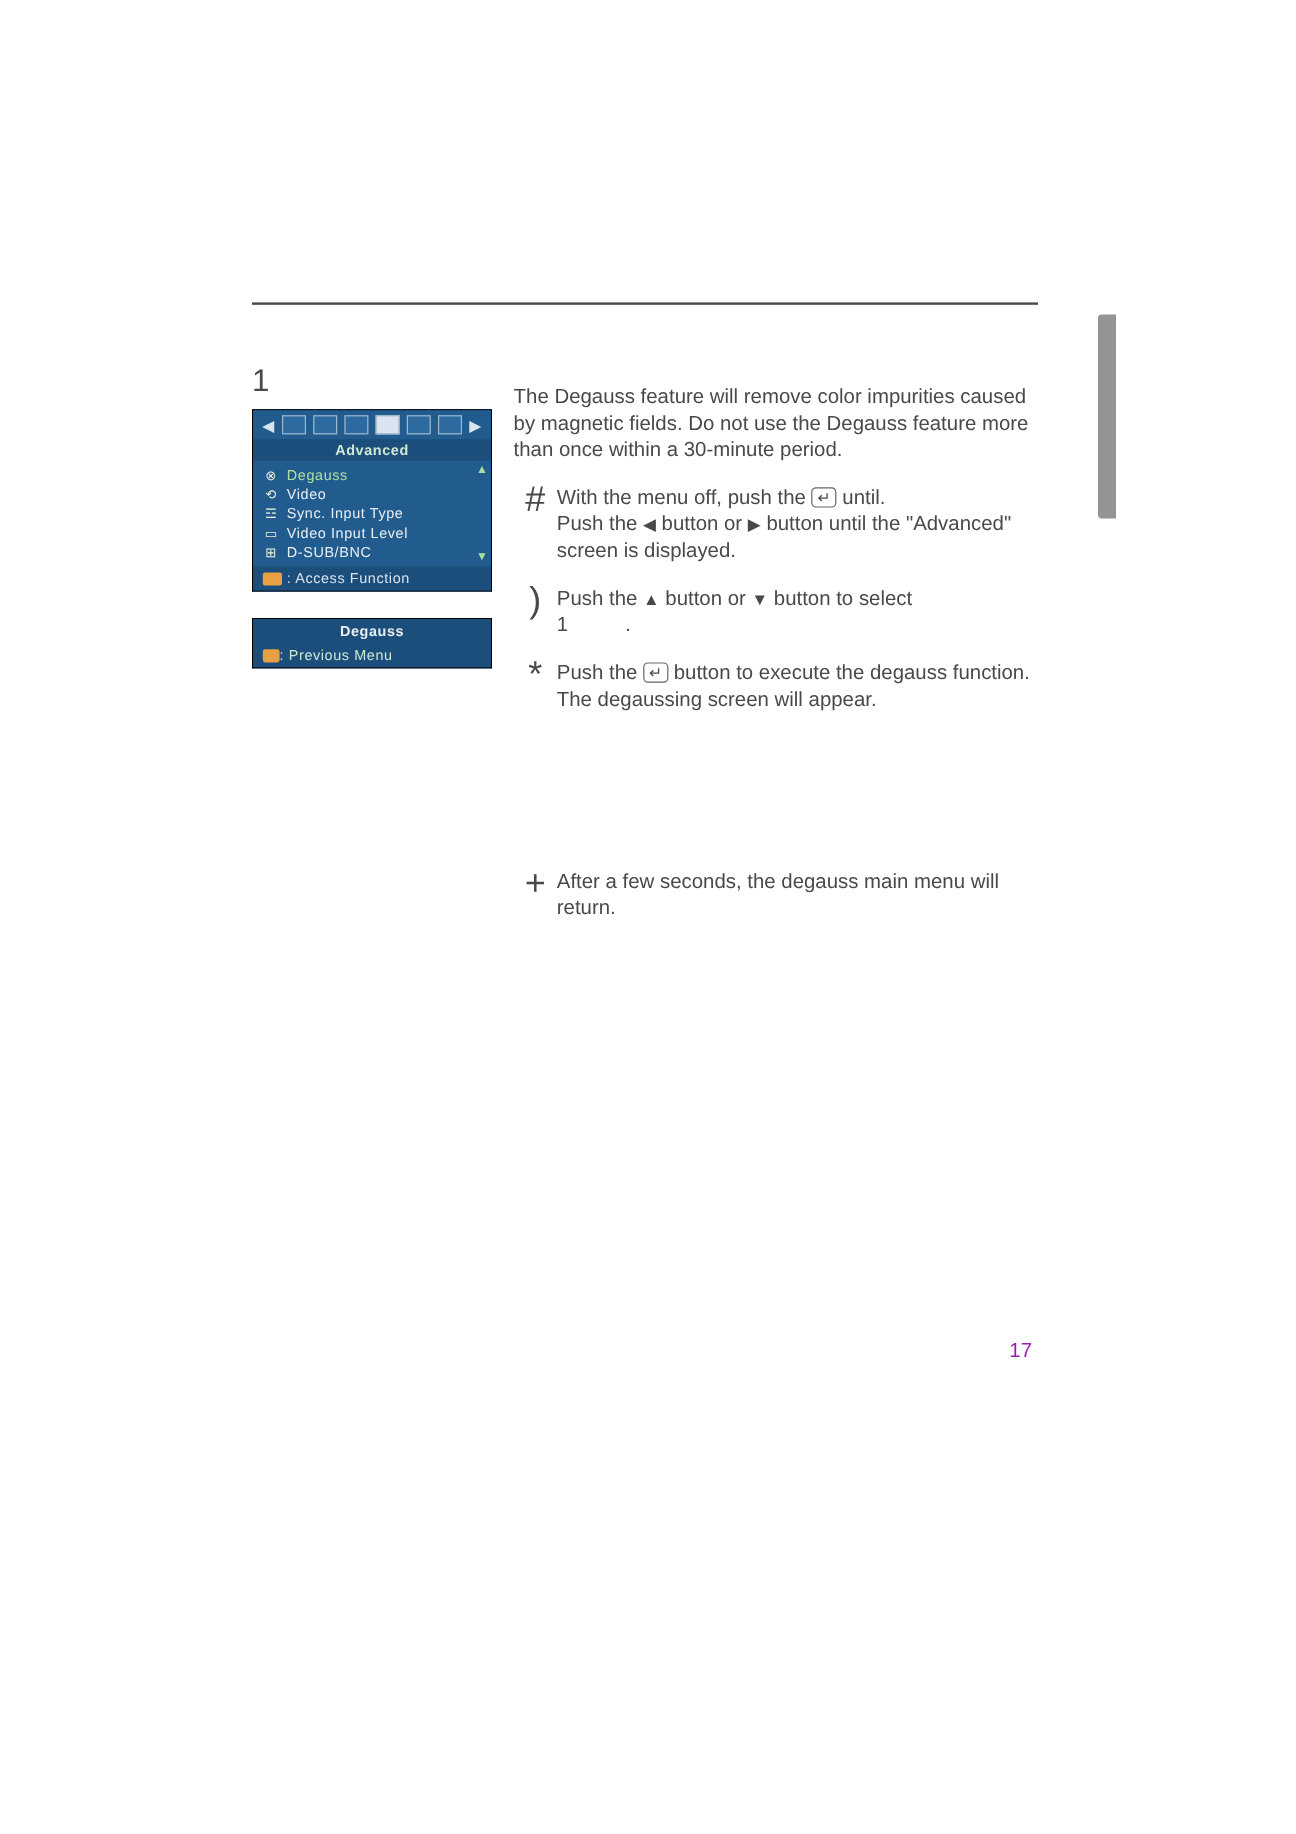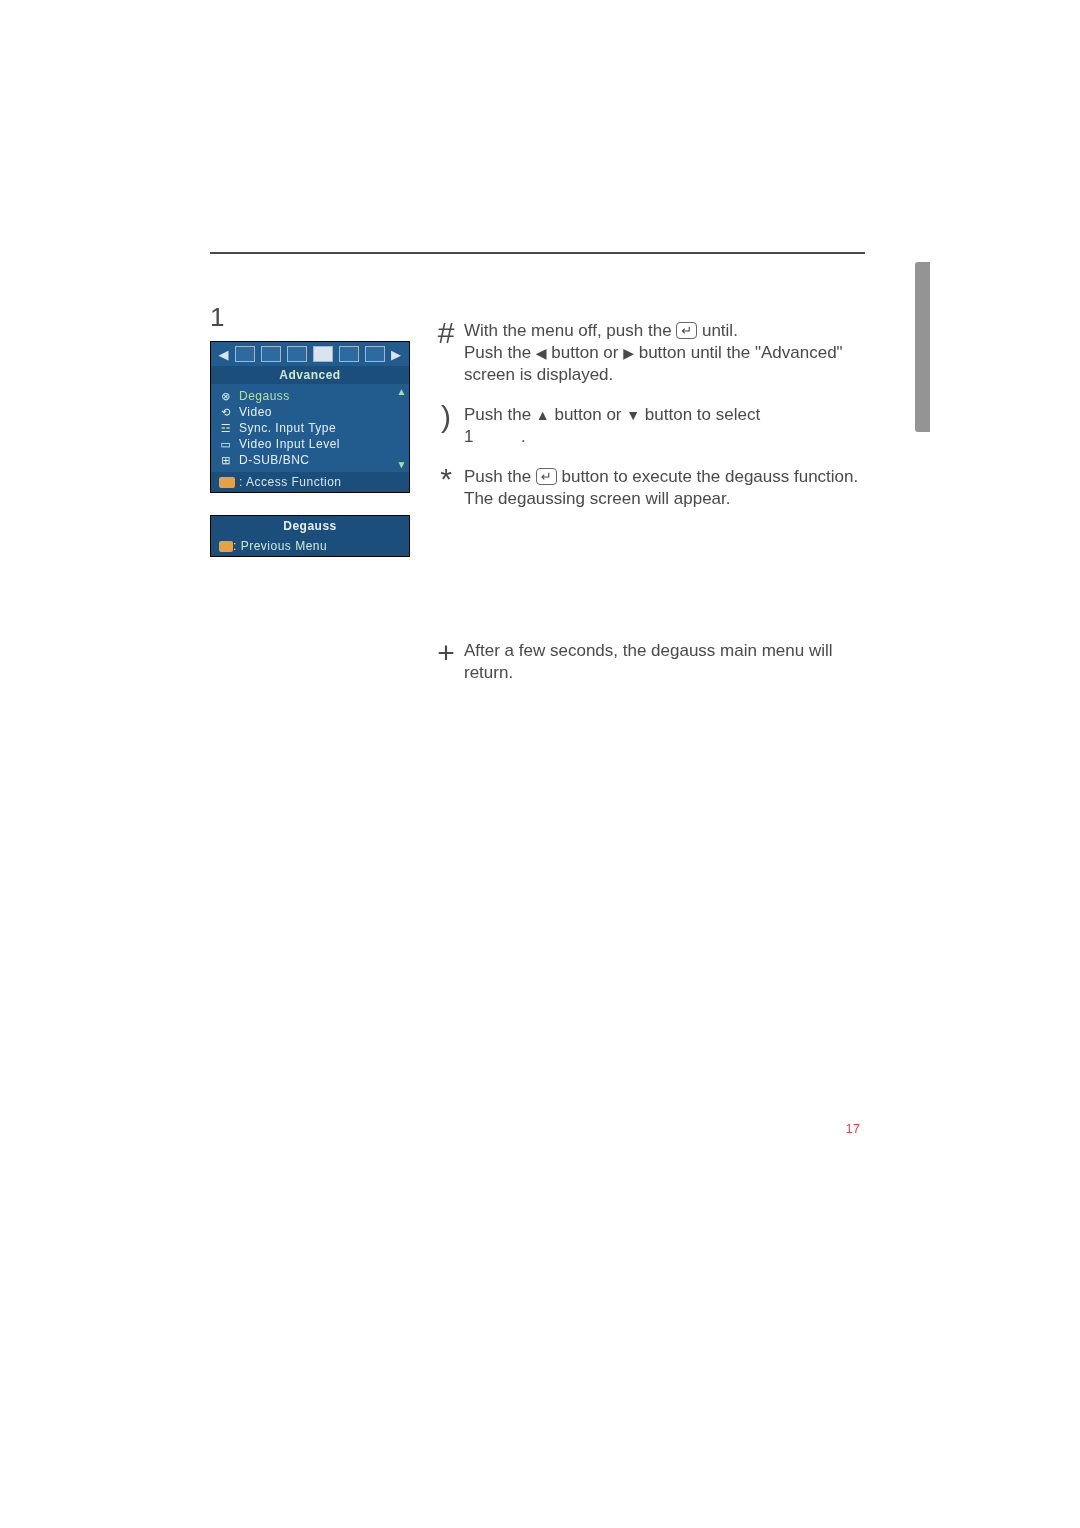--- a/index.html
+++ b/index.html
@@ -32,21 +32,21 @@
   .osd-scroll-up{top:2px;}
   .osd-scroll-dn{bottom:2px;}
   .osd-hint{background:#1b4e7a;padding:3px 8px;display:flex;align-items:center;gap:4px;}
   .osd-hint .hint-ico{display:inline-block;width:16px;height:11px;background:#e7a043;border-radius:2px;}
   .osd2{margin-top:22px;border:1px solid #000;background:#225c8f;color:#d9e4ee;font-family:Verdana,Geneva,sans-serif;font-size:12px;letter-spacing:0.5px;}
   .osd2 .osd-title{background:#1b4e7a;text-align:center;padding:3px 0;color:#e9eef3;}
   .osd2 .osd-big{background:#225c8f;text-align:center;padding:26px 0;color:#e9eef3;}
   .osd2 .osd-hint{background:#1b4e7a;padding:3px 8px;display:flex;align-items:center;gap:0;color:#cfe8d4;}
   .osd2 .hint-ico2{display:inline-block;width:14px;height:11px;background:#e7a043;border-radius:2px;}
   .side-tab{position:absolute;right:150px;top:262px;width:15px;height:170px;background:#949494;border-radius:3px 0 0 3px;}
-  .pagenum{position:absolute;right:220px;bottom:392px;font-size:13px;color:#ef4444;}
+  .pagenum{position:absolute;right:220px;bottom:392px;font-size:17px;color:#a21caf;}
   
   .kbtn{display:inline-block;border:1px solid #666;border-radius:4px;padding:0 4px;font-size:13px;line-height:15px;vertical-align:1px;}
   .arrow{display:inline-block;font-size:14px;vertical-align:0;}
 </style>
 </head>
 <body>
 
 <div class="page">
   <div class="rule"></div>
   <div class="side-tab"></div>
@@ -102,20 +102,21 @@
         <div class="osd2">
           <div class="osd-title">Degauss</div>
           <div class="osd-hint">
             <span class="hint-ico2"></span>
             <span>: Previous Menu</span>
           </div>
         </div>
       </div>
 
       <div class="right-col">
+        <div class="intro">The Degauss feature will remove color impurities caused by magnetic fields. Do not use the Degauss feature more than once within a 30-minute period.</div>
 
         <div class="steps">
 
           <div class="step">
             <div class="step-mark">#</div>
             <div class="step-body">
               <span>With the menu off, push the </span>
               <span class="kbtn">↵</span>
               <span> until.</span><br>
               <span>Push the </span>

